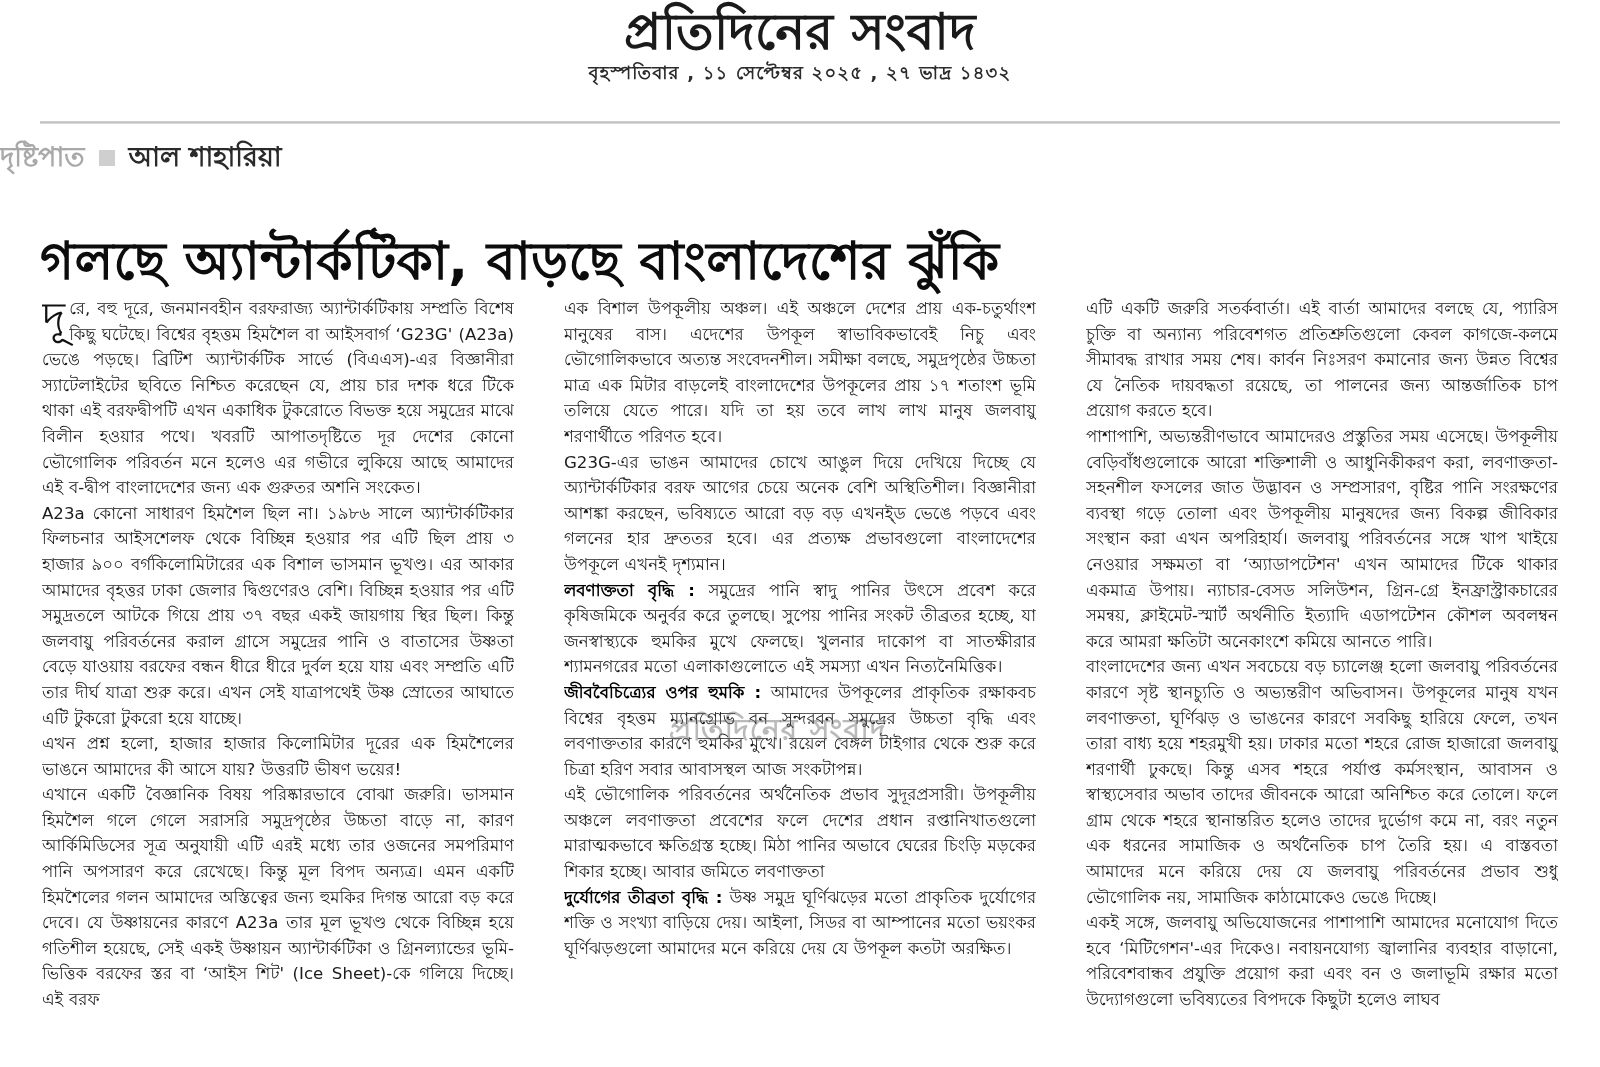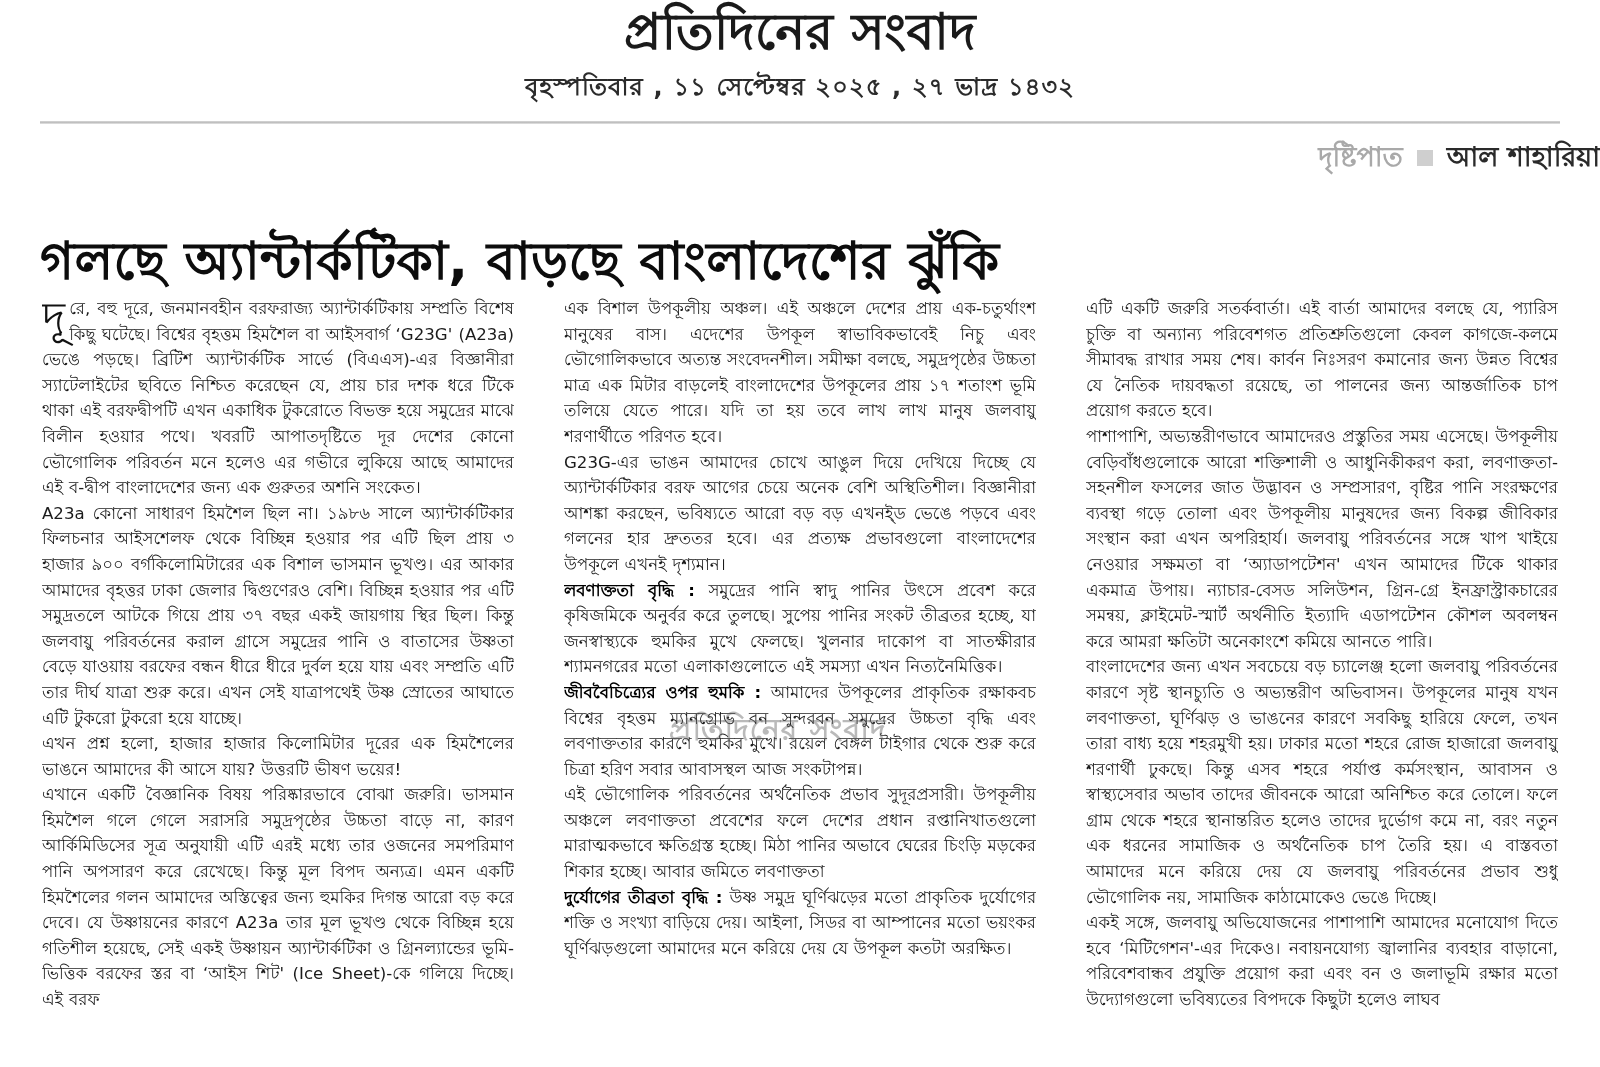--- a/index.html
+++ b/index.html
@@ -16,34 +16,33 @@
   .masthead{
     position:absolute;left:0;top:6px;width:1600px;text-align:center;
   }
   .masthead-title{
     font-family:"DejaVu Sans","Liberation Sans",sans-serif;
     font-size:50px;font-weight:bold;letter-spacing:.5px;color:#1a1a1a;
     line-height:1.05;white-space:nowrap;
   }
   .masthead-title .redmark{color:#d81c1c;}
   .masthead-date{
-    margin-top:9px;
     font-family:"DejaVu Sans","Liberation Sans",sans-serif;
-    font-size:24px;font-weight:bold;color:#2b2b2b;letter-spacing:1.2px;
+    font-size:18px;font-weight:bold;color:#2b2b2b;letter-spacing:1.2px;
     white-space:nowrap;
     text-align:center;
   }
   .header-rule{
     position:absolute;left:40px;top:121px;width:1520px;height:3px;
     background:linear-gradient(to bottom,#d7d7d7,#bdbdbd 55%,#eaeaea);
   }
 
   
   .byline{
-    position:absolute;left:0;top:140px;width:1600px;text-align:right;
+    position:absolute;left:0;top:140px;width:1600px;text-align:left;
     font-family:"DejaVu Sans","Liberation Sans",sans-serif;
     font-size:27px;line-height:1.25;white-space:nowrap;
   }
   .byline .kicker{color:#a9a9a9;font-weight:bold;}
   .byline .sq{
     display:inline-block;width:16px;height:16px;background:#cfcfcf;
     margin:0 14px 2px 14px;vertical-align:middle;
   }
   .byline .author{color:#2a2a2a;font-weight:bold;}
 

